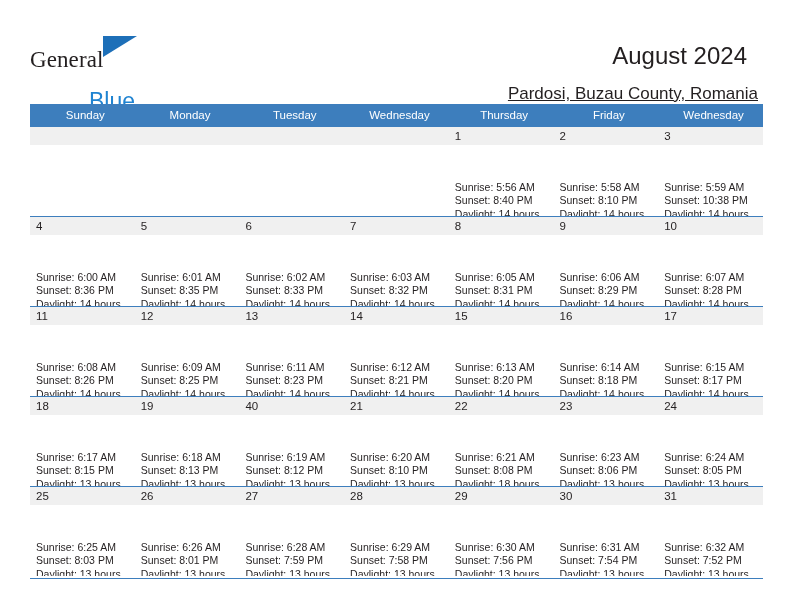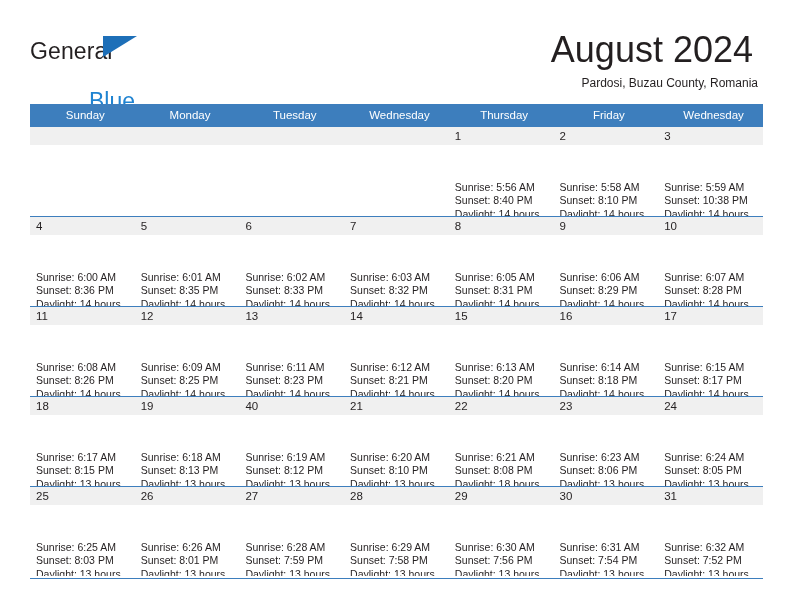--- a/index.html
+++ b/index.html
@@ -32,26 +32,26 @@
   .logo {
     position: absolute;
     left: 30px;
     top: 33px;
     width: 220px;
     height: 50px;
   }
   .logo-general {
     position: absolute;
     left: 0;
-    top: 5px;
+    top: 14px;
     font-size: 23px;
     line-height: 26px;
     color: #231f20;
     letter-spacing: 0.1px;
-    font-family: Liberation Sans, sans-serif;
+    font-family: Liberation Serif, serif;
     text-align: center;
   }
   .logo-triangle {
     position: absolute;
     left: 73px;
     top: 3px;
     width: 0;
     height: 0;
     border-left: 34px solid #1d6fb8;
     border-bottom: 21px solid transparent;
@@ -66,33 +66,34 @@
     font-family: "Liberation Sans", sans-serif;
     margin-top: 31px;
   }
   .title-block {
     position: absolute;
     right: 34px;
     top: 28px;
     text-align: right;
   }
   .cal-title {
-    font-size: 36px;
+    font-size: 24px;
     line-height: 34px;
     color: #231f20;
     font-weight: normal;
-    margin: 5px;
+    margin: 11px;
     font-family: "Liberation Sans", sans-serif;
   }
   .cal-subtitle {
-    font-size: 12px;
+    font-size: 17px;
     line-height: 20px;
     color: #231f20;
     margin: 6px 0 0 0;
     font-family: "Liberation Sans", sans-serif;
+    text-decoration: underline;
   }
 
   
   .calendar {
     position: absolute;
     left: 30px;
     top: 104px;
     width: 733px;
   }
   table.cal {

